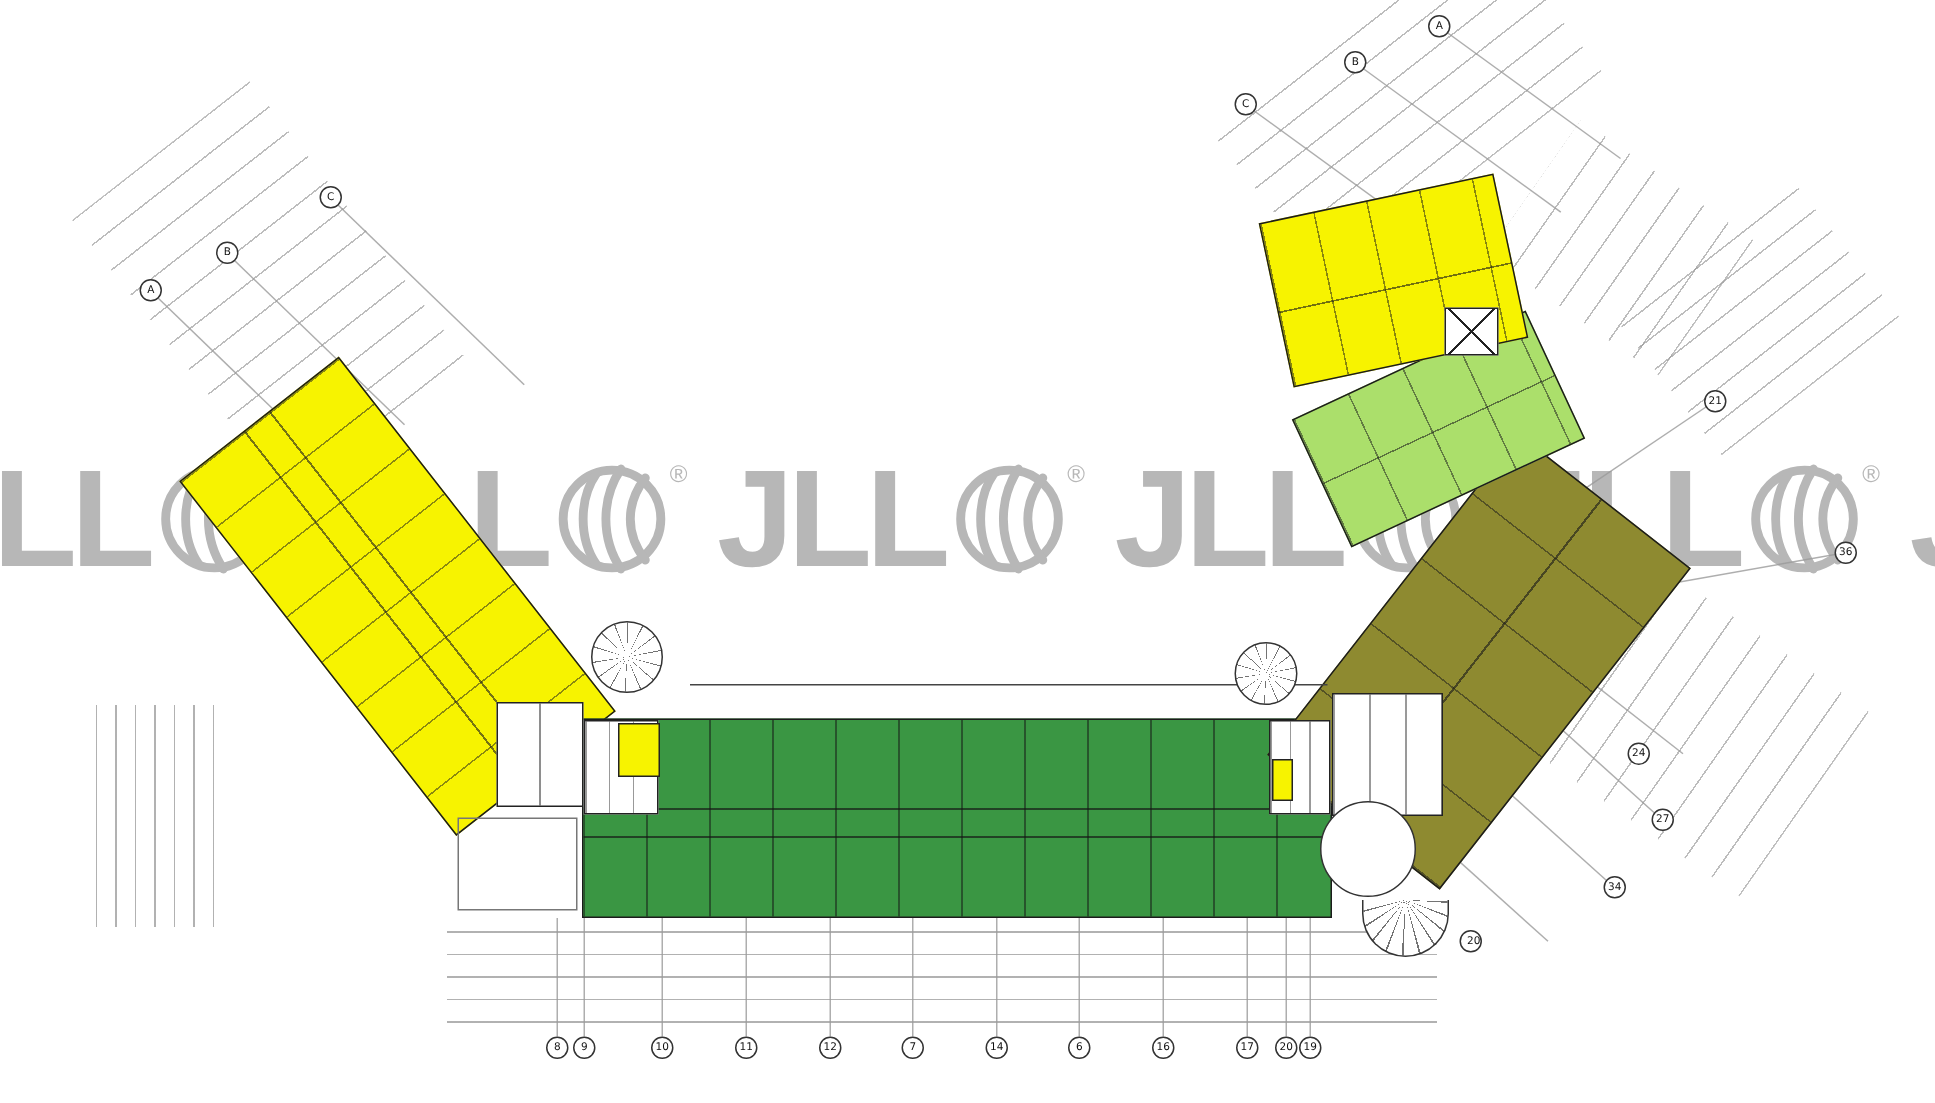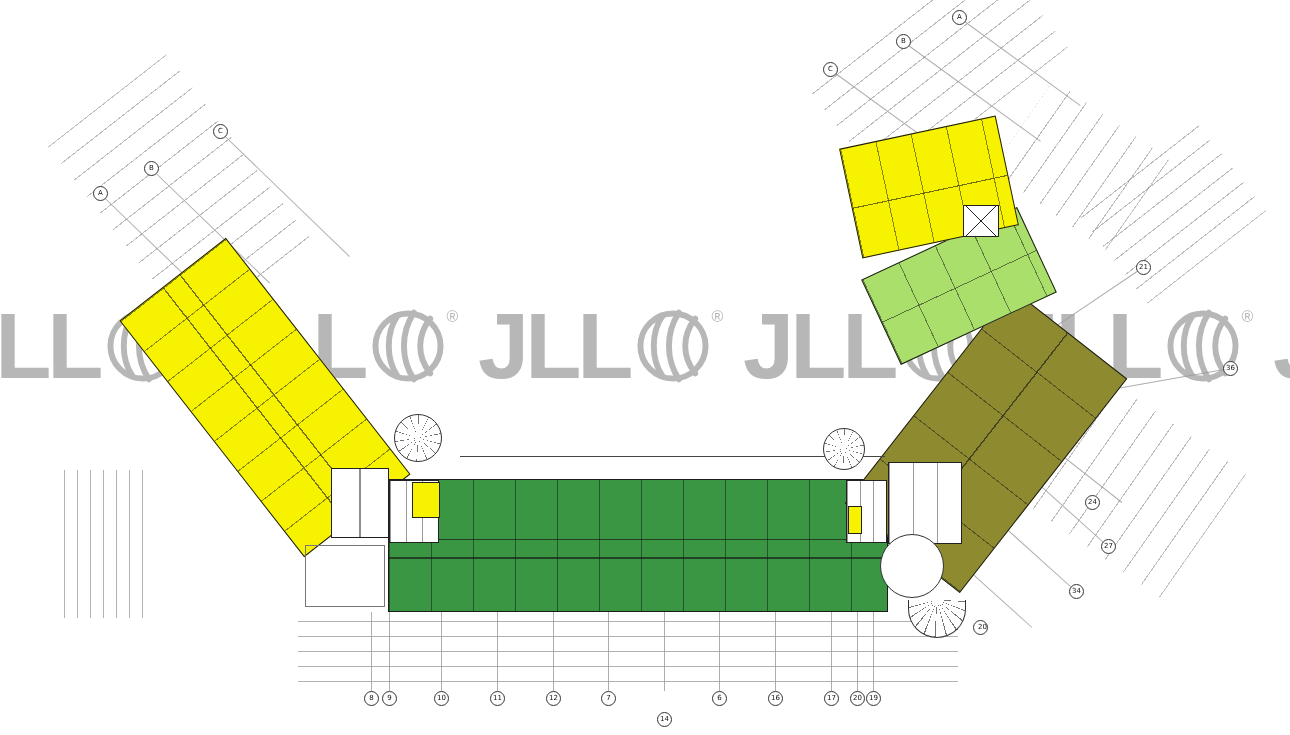--- a/index.html
+++ b/index.html
@@ -198,21 +198,21 @@
       <div class="grid-circle" style="left: 382px; top: 691px;">9</div>
       <div class="leader-vert" style="left: 441px; top: 612px; height: 79px;"></div>
       <div class="grid-circle" style="left: 434px; top: 691px;">10</div>
       <div class="leader-vert" style="left: 497px; top: 612px; height: 79px;"></div>
       <div class="grid-circle" style="left: 490px; top: 691px;">11</div>
       <div class="leader-vert" style="left: 553px; top: 612px; height: 79px;"></div>
       <div class="grid-circle" style="left: 546px; top: 691px;">12</div>
       <div class="leader-vert" style="left: 608px; top: 612px; height: 79px;"></div>
       <div class="grid-circle" style="left: 601px; top: 691px;">7</div>
       <div class="leader-vert" style="left: 664px; top: 612px; height: 79px;"></div>
-      <div class="grid-circle" style="left: 657px; top: 691px; margin-top: 21px;">14</div>
+      <div class="grid-circle" style="left: 657px; top: 691px;">14</div>
       <div class="leader-vert" style="left: 719px; top: 612px; height: 79px;"></div>
       <div class="grid-circle" style="left: 712px; top: 691px;">6</div>
       <div class="leader-vert" style="left: 775px; top: 612px; height: 79px;"></div>
       <div class="grid-circle" style="left: 768px; top: 691px;">16</div>
       <div class="leader-vert" style="left: 831px; top: 612px; height: 79px;"></div>
       <div class="grid-circle" style="left: 824px; top: 691px;">17</div>
       <div class="leader-vert" style="left: 857px; top: 612px; height: 79px;"></div>
       <div class="grid-circle" style="left: 850px; top: 691px;">20</div>
       <div class="leader-vert" style="left: 873px; top: 612px; height: 79px;"></div>
       <div class="grid-circle" style="left: 866px; top: 691px;">19</div>

